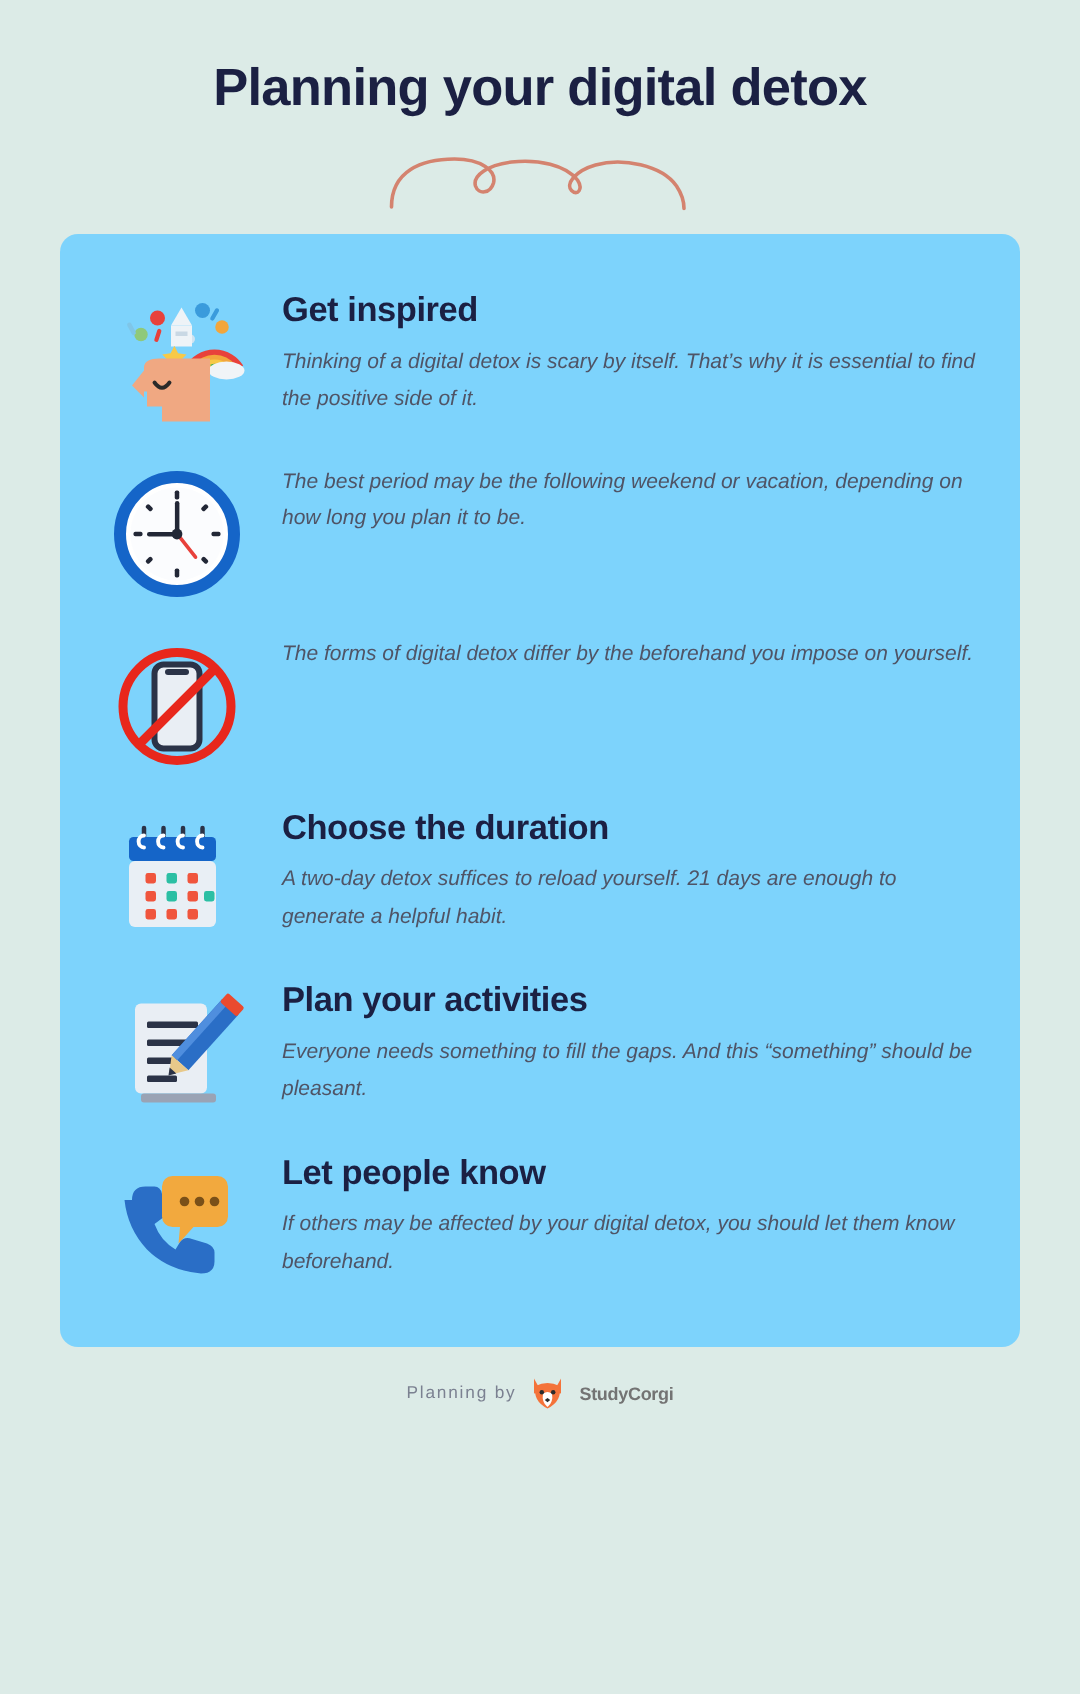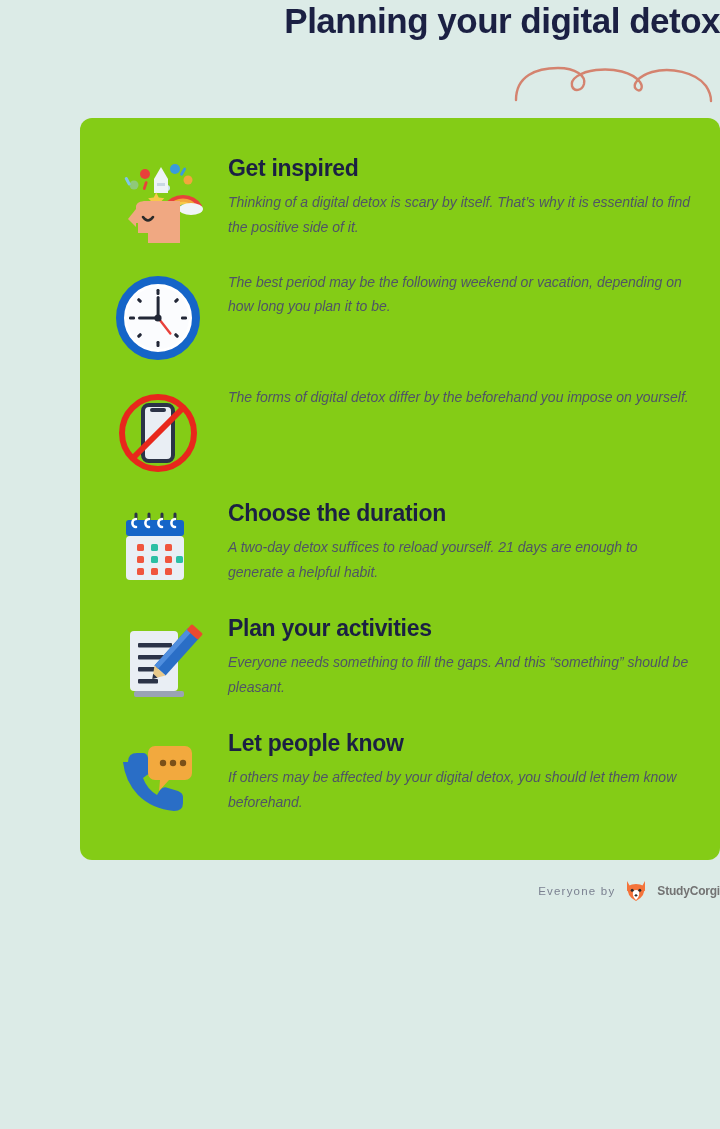--- a/index.html
+++ b/index.html
@@ -14,21 +14,22 @@
     font-family: "Liberation Sans", sans-serif;
     overflow: hidden;
     position: relative;
   }
 
   .poster {
     width: 720px;
     height: 1129px;
     display: flex;
     flex-direction: column;
-    align-items: flex-end;
+    align-items: center;
+    padding-top: 38px;
   }
 
   
   .page-title {
     font-size: 35px;
     font-weight: bold;
     color: #1b2043;
     letter-spacing: -0.5px;
     text-align: center;
     line-height: 1.2;
@@ -39,21 +40,21 @@
     margin-top: 20px;
     height: 44px;
     display: flex;
     align-items: center;
     justify-content: center;
   }
 
   
   .card {
     width: 640px;
-    background: #84cc16;
+    background: #7dd3fc;
     border-radius: 12px;
     margin-top: 12px;
     padding: 26px 30px 26px 30px;
     display: flex;
     flex-direction: column;
     gap: 0px;
   }
 
   .step-row {
     display: flex;
@@ -292,21 +293,21 @@
       </div>
       <div class="step-text">
         <div class="step-title">Let people know</div>
         <div class="step-desc">If others may be affected by your digital detox, you should let them know beforehand.</div>
       </div>
     </div>
 
   </div>
 
   <div class="footer">
-    <span class="footer-created">Everyone by</span>
+    <span class="footer-created">Planning by</span>
     <span class="footer-logo">
       <svg width="24" height="22" viewBox="0 0 24 22">
         <path d="M3 1 L8 10 L3 11 Z" fill="#f4733a"></path>
         <path d="M21 1 L16 10 L21 11 Z" fill="#f4733a"></path>
         <path d="M4 6 q8 -4 16 0 q2 10 -8 15 q-10 -5 -8 -15 z" fill="#f4733a"></path>
         <path d="M9 11 q3 -2 6 0 q1 6 -3 9 q-4 -3 -3 -9 z" fill="#ffffff"></path>
         <circle cx="8.2" cy="10.2" r="1.5" fill="#2b2b2b"></circle>
         <circle cx="15.8" cy="10.2" r="1.5" fill="#2b2b2b"></circle>
         <path d="M12 14 l1.8 1.4 l-1.8 1.4 l-1.8 -1.4 z" fill="#2b2b2b"></path>
       </svg>

